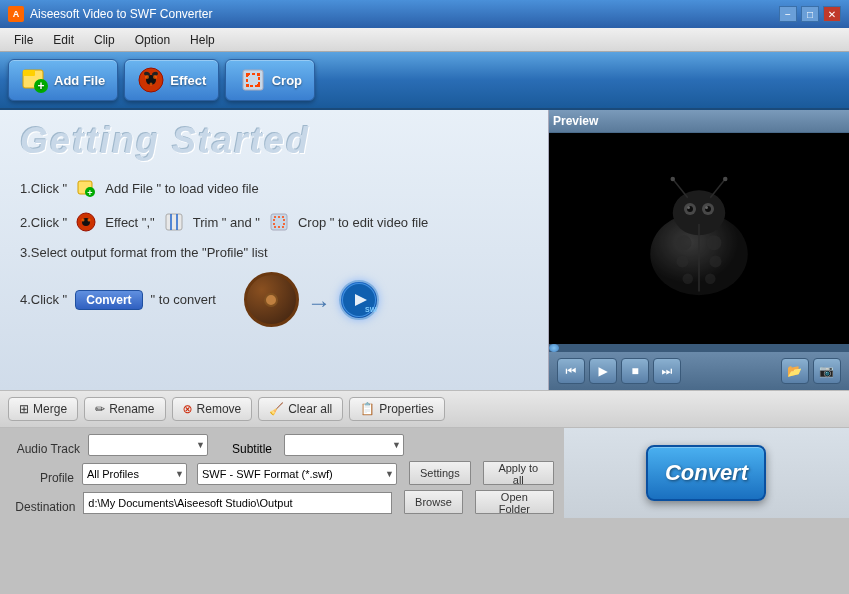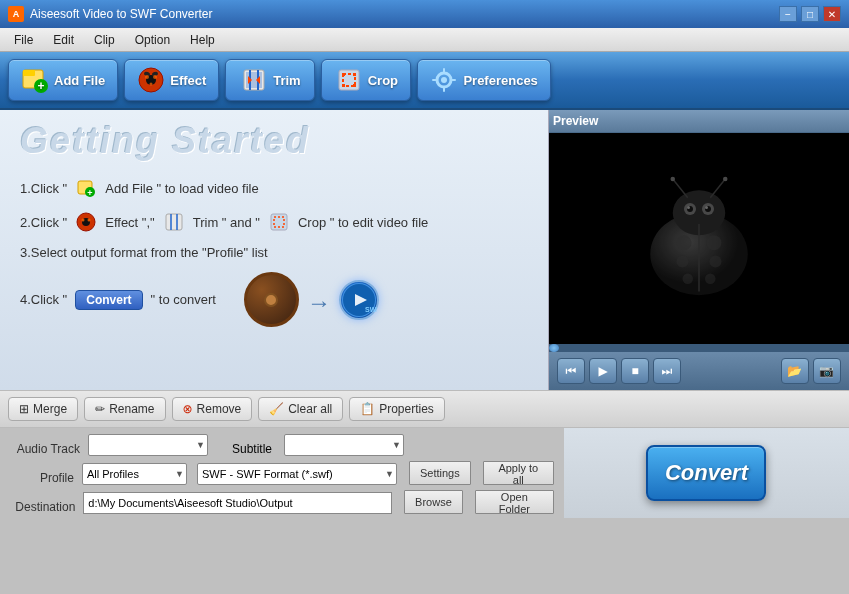--- a/index.html
+++ b/index.html
@@ -370,61 +370,35 @@
           <ellipse cx="18" cy="8" rx="3" ry="2" fill="#222" transform="rotate(-20 18 8)"></ellipse>
           <ellipse cx="10" cy="8" rx="3" ry="2" fill="#222" transform="rotate(20 10 8)"></ellipse>
           <circle cx="10" cy="11" r="2" fill="#ff6600" opacity="0.7"></circle>
           <circle cx="18" cy="11" r="2" fill="#ff6600" opacity="0.7"></circle>
           <circle cx="14" cy="18" r="1.5" fill="#ff6600" opacity="0.7"></circle>
         </svg>
       </div>
       <span>Effect</span>
     </button>
 
-    <button class="toolbar-btn">
-      <div class="toolbar-btn-icon">
-        <svg width="28" height="28" viewBox="0 0 28 28">
-          <rect x="4" y="4" width="20" height="20" rx="2" fill="#e8e8e8" stroke="#aaa" stroke-width="1"></rect>
-          <rect x="6" y="6" width="16" height="16" fill="#2266cc" opacity="0.3"></rect>
-          <line x1="10" y1="4" x2="10" y2="24" stroke="#2266cc" stroke-width="2"></line>
-          <line x1="18" y1="4" x2="18" y2="24" stroke="#2266cc" stroke-width="2"></line>
-          <polygon points="8,10 12,14 8,18" fill="#ff4400"></polygon>
-          <polygon points="20,10 16,14 20,18" fill="#ff4400"></polygon>
-        </svg>
-      </div>
-      <span>Trim</span>
-    </button>
 
     <button class="toolbar-btn">
       <div class="toolbar-btn-icon">
         <svg width="28" height="28" viewBox="0 0 28 28">
           <rect x="4" y="4" width="20" height="20" rx="2" fill="#c8d8e8" stroke="#aab" stroke-width="1"></rect>
           <rect x="8" y="8" width="12" height="12" fill="none" stroke="#ff4400" stroke-width="2" stroke-dasharray="3,2"></rect>
           <rect x="7" y="7" width="3" height="3" fill="#ff4400"></rect>
           <rect x="18" y="7" width="3" height="3" fill="#ff4400"></rect>
           <rect x="7" y="18" width="3" height="3" fill="#ff4400"></rect>
           <rect x="18" y="18" width="3" height="3" fill="#ff4400"></rect>
         </svg>
       </div>
       <span>Crop</span>
     </button>
 
-    <button class="toolbar-btn">
-      <div class="toolbar-btn-icon">
-        <svg width="28" height="28" viewBox="0 0 28 28">
-          <circle cx="14" cy="14" r="7" fill="none" stroke="#aaddff" stroke-width="3"></circle>
-          <circle cx="14" cy="14" r="3" fill="#aaddff"></circle>
-          <rect x="13" y="2" width="2" height="5" fill="#aaddff" rx="1"></rect>
-          <rect x="13" y="21" width="2" height="5" fill="#aaddff" rx="1"></rect>
-          <rect x="2" y="13" width="5" height="2" fill="#aaddff" rx="1"></rect>
-          <rect x="21" y="13" width="5" height="2" fill="#aaddff" rx="1"></rect>
-        </svg>
-      </div>
-      <span>Preferences</span>
-    </button>
   </div>
 </div>
 
 <div id="main-area" style="display:flex; height: 280px;">
 
   <div id="left-panel">
     <div id="getting-started-title">Getting  Started</div>
 
     <div class="instruction-line">
       <span>1.Click "

